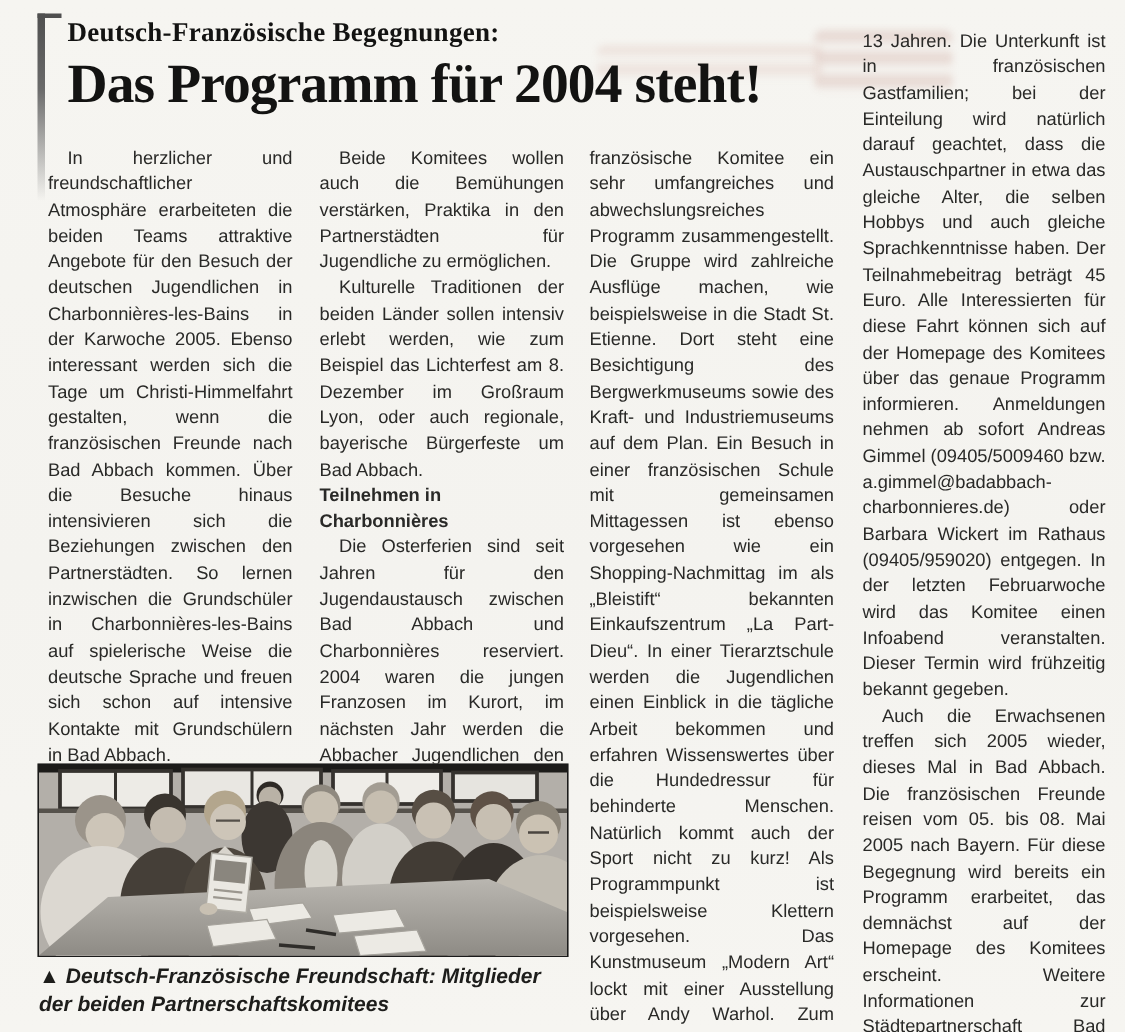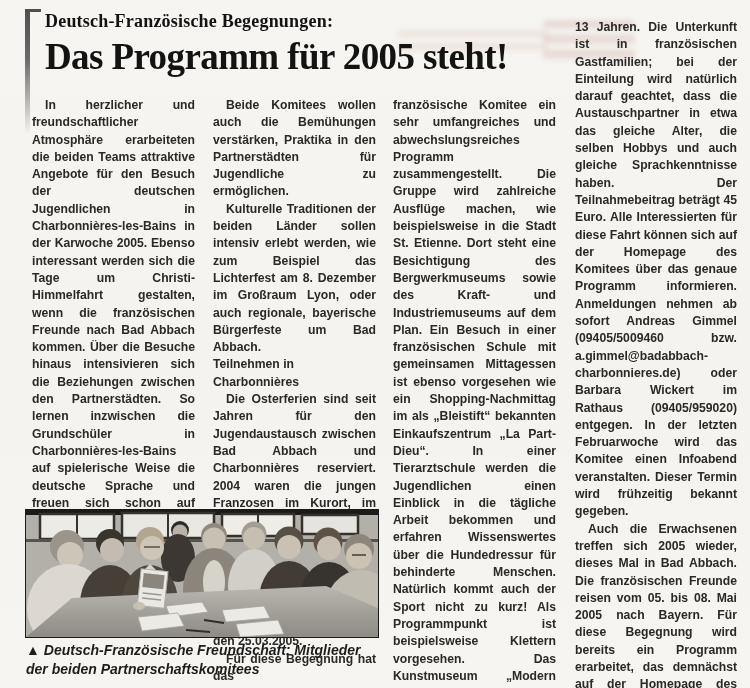--- a/index.html
+++ b/index.html
@@ -23,21 +23,21 @@
     left:543px;top:20px;width:92px;height:42px;opacity:.6;
     background:repeating-linear-gradient(180deg,rgba(190,138,128,.40) 0 8px,rgba(190,138,128,.06) 8px 15px);
   }
   
   .header{position:absolute;left:45px;top:11px;width:530px;font-family:"Liberation Serif",serif;font-weight:bold;color:#131312;}
   .kicker{font-size:18px;letter-spacing:.2px;}
   .headline{font-size:37px;margin-top:3px;letter-spacing:-.6px;white-space:nowrap;}
   
   .col{position:absolute;width:163px;font-size:12.2px;line-height:17.3px;text-align:justify;color:#29292.7;}
   .col{color:#292927;}
-  .col p{margin:0;text-indent:13px;font-weight:bold;}
+  .col p{margin:0;text-indent:13px;}
   .col p.lead{font-weight:bold;}
   .col p.subhead{font-weight:bold;text-indent:0;text-align:left;}
   .col1{left:32px;top:97px;}
   .col2{left:213px;top:97px;}
   .col3{left:393px;top:97px;}
   .col4{left:575px;top:19px;width:162px;}
   
   .photo{position:absolute;left:25px;top:509px;width:352px;height:127px;border:1.5px solid #1a1a1a;background:#b3afa9;}
   .photo svg{display:block;}
   
@@ -52,21 +52,21 @@
 
 <div class="page">
 
   <div class="gutter"></div>
   <div class="gutter-nub"></div>
   <div class="ghost g1"></div>
   <div class="ghost g2"></div>
 
   <div class="header">
     <div class="kicker">Deutsch-Französische Begegnungen:</div>
-    <div class="headline">Das Programm für 2005 steht!</div>
+    <div class="headline">Das Programm für 2004 steht!</div>
   </div>
 
   <div class="col col1">
     <p>In herzlicher und freundschaftlicher Atmosphäre erarbeiteten die beiden Teams attraktive Angebote für den Besuch der deutschen Jugendlichen in Charbonnières-les-Bains in der Karwoche 2005. Ebenso interessant werden sich die Tage um Christi-Himmelfahrt gestalten, wenn die französischen Freunde nach Bad Abbach kommen. Über die Besuche hinaus intensivieren sich die Beziehungen zwischen den Partnerstädten. So lernen inzwischen die Grundschüler in Charbonnières-les-Bains auf spielerische Weise die deutsche Sprache und freuen sich schon auf intensive Kontakte mit Grundschülern in Bad Abbach.</p>
   </div>
 
   <div class="col col2">
     <p>Beide Komitees wollen auch die Bemühungen verstärken, Praktika in den Partnerstädten für Jugendliche zu ermöglichen.</p>
     <p>Kulturelle Traditionen der beiden Länder sollen intensiv erlebt werden, wie zum Beispiel das Lichterfest am 8. Dezember im Großraum Lyon, oder auch regionale, bayerische Bürgerfeste um Bad Abbach.</p>
     <p class="subhead">Teilnehmen in Charbonnières</p>

